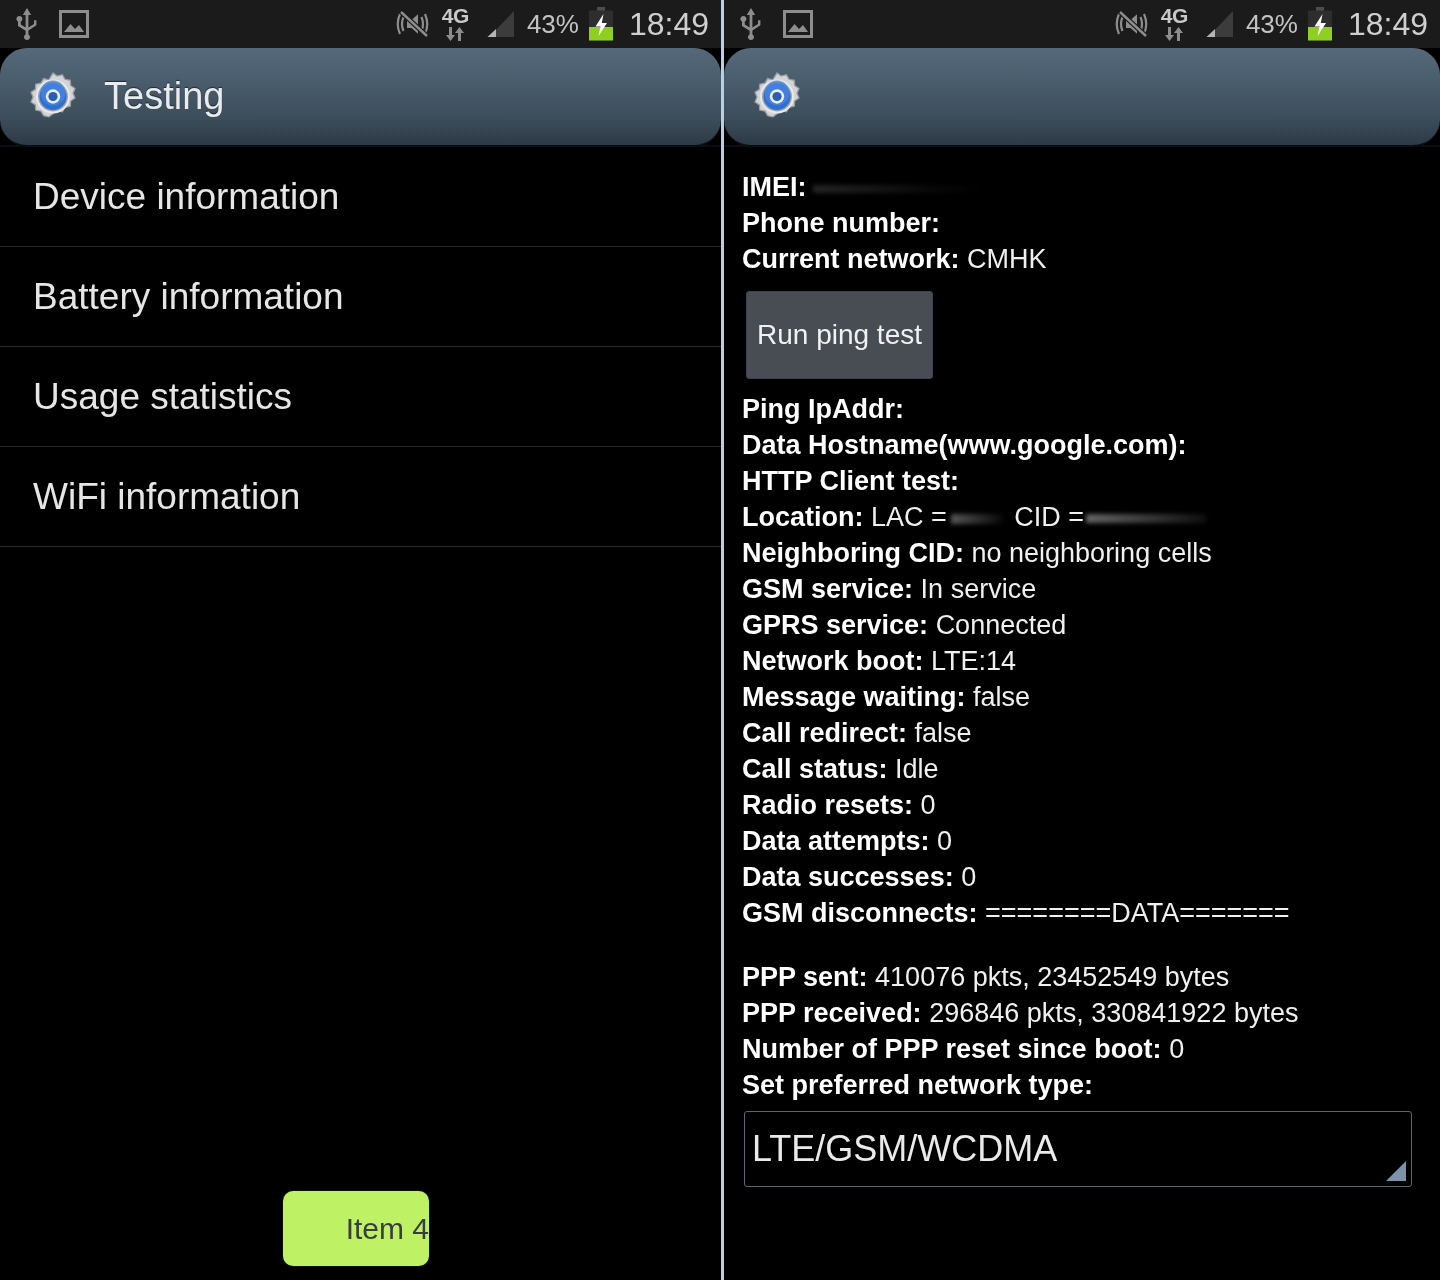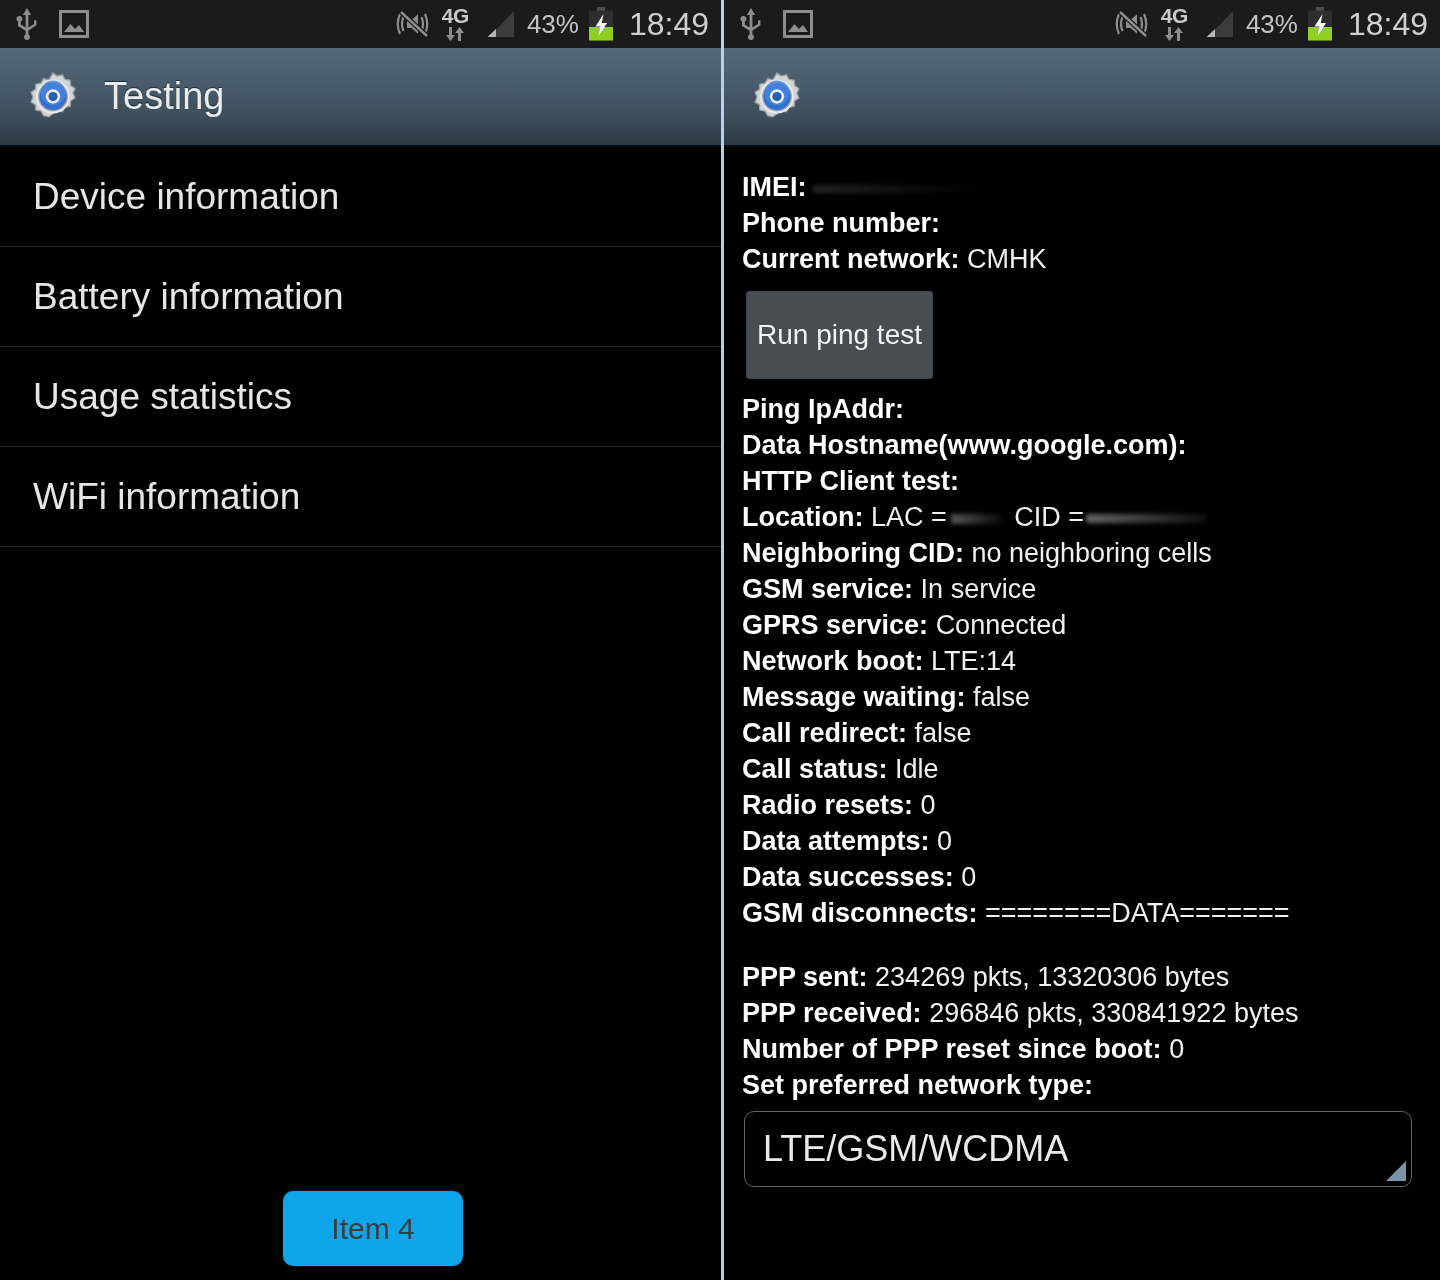--- a/index.html
+++ b/index.html
@@ -42,20 +42,21 @@
   .clock { font-size:32px; color:#cfcfcf; letter-spacing:0px; margin-left:4px; }
 
   
   .actionbar {
     height:99px;
     background:linear-gradient(to bottom,#55697a 0%, #4a5d6d 35%, #3c4d5b 72%, #2d3a45 100%);
     border-bottom:2px solid #0b0f13;
     display:flex; align-items:center;
     padding-left:24px;
     position:relative;
+    border-radius:27px;
   }
   .actionbar:after{
     content:""; position:absolute; left:0; right:0; bottom:-2px; height:2px; background:#0a0e12;
   }
   .gear { width:58px; height:58px; flex:0 0 58px; }
   .ab-title {
     margin-left:22px; font-size:38px; color:#e9ecef; font-weight:400;
     text-shadow:0 -1px 1px rgba(0,0,0,.55);
   }
 
@@ -65,23 +66,23 @@
     height:100px; display:flex; align-items:center;
     padding-left:33px;
     border-bottom:1px solid #2a2a2a;
     background:#000;
   }
   .list-item .label { font-size:37px; color:#e6e6e6; font-weight:400; }
 
   
   .toast {
     position:absolute; left:283px; bottom:14px;
-    width:180px; height:75px;
-    background:#0ea5e9; border-radius:10px;
-    display:flex; align-items:center; justify-content:center;
+    width:146px; height:75px;
+    background:#bef264; border-radius:10px;
+    display:flex; align-items:center; justify-content:flex-end;
     box-shadow:0 0 0 1px #0c0e0f;
   }
   .toast .label { font-size:30px; color:#3a3d3f; }
 
   
   .info { padding:22px 0 0 18px; }
   .row { font-size:27px; line-height:36px; color:#f2f2f2; white-space:nowrap; }
   .row .k { font-weight:bold; color:#ffffff; }
   .row .v { font-weight:400; color:#f0f0f0; }
   .redacted-sm { display:inline-block; width:170px; height:8px; vertical-align:middle;
@@ -101,22 +102,22 @@
     border:1px solid #3e4449;
   }
   .ping-btn .label { font-size:28px; color:#f1f1f1; }
 
   .gap { height:28px; }
 
   .spinner {
     position:relative;
     margin:8px 4px 0 0; margin-left:2px;
     width:668px; height:76px;
-    background:#000; border:1px solid #5d666f; border-radius:10px;
-    display:flex; align-items:center; padding-left:18px;
+    background:#000; border:1px solid #5d666f; border-radius:3px;
+    display:flex; align-items:center; padding-left:7px;
   }
   .spinner .value { font-size:36px; color:#eaeaea; }
   .spinner .caret {
     position:absolute; right:5px; bottom:5px;
     width:0; height:0;
     border-left:20px solid transparent;
     border-bottom:20px solid #7b93ab;
   }
 </style>
 </head>
@@ -364,21 +365,21 @@
       </div>
       <div class="row">
         <span class="k">GSM disconnects:</span>
         <span class="v">========DATA=======</span>
       </div>
 
       <div class="gap"></div>
 
       <div class="row">
         <span class="k">PPP sent:</span>
-        <span class="v">234269 pkts, 13320306 bytes</span>
+        <span class="v">410076 pkts, 23452549 bytes</span>
       </div>
       <div class="row">
         <span class="k">PPP received:</span>
         <span class="v">296846 pkts, 330841922 bytes</span>
       </div>
       <div class="row">
         <span class="k">Number of PPP reset since boot:</span>
         <span class="v">0</span>
       </div>
       <div class="row">

